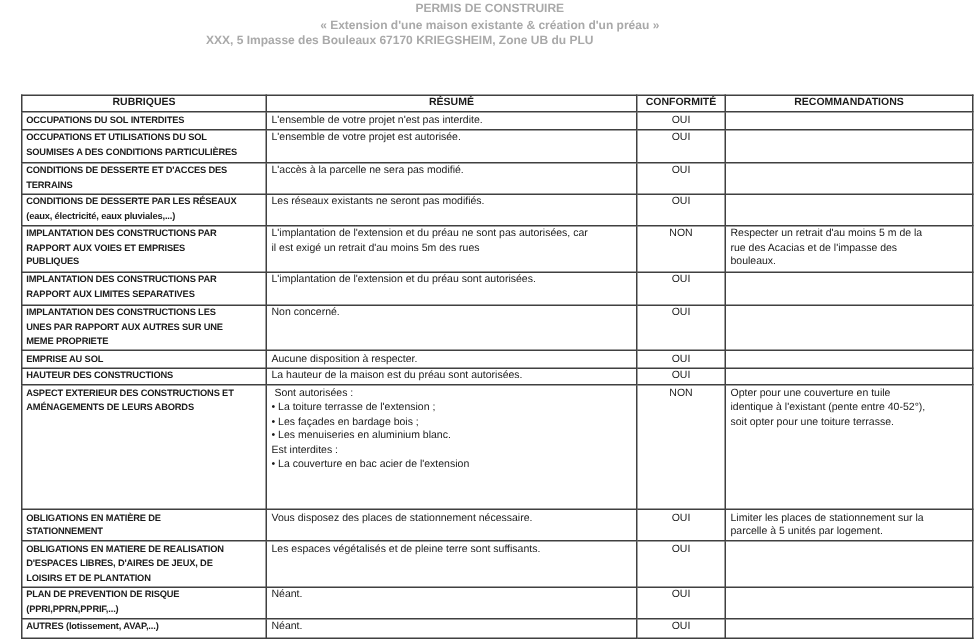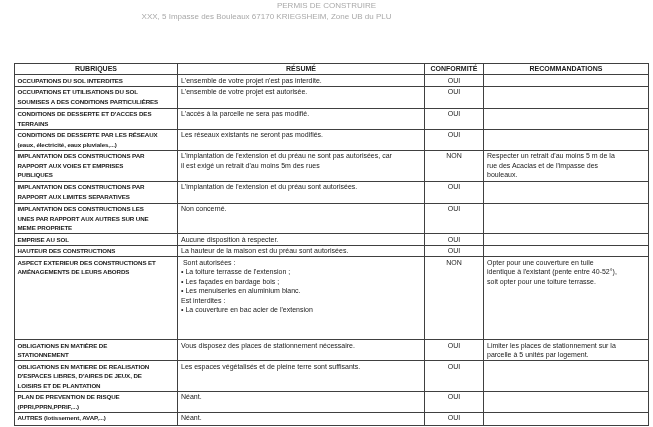--- a/index.html
+++ b/index.html
@@ -10,20 +10,21 @@
     overflow: hidden;
     position: relative;
   }
   .doc-header {
     position: absolute;
     top: 1px; left: 0; width: 653px;
     text-align: center;
     color: #a9a9a9;
     font-size: 8px;
     line-height: 10.5px;
+    font-weight: bold;
   }
   .doc-header .address-line { position: relative; left: -60px; }
 
   table.permit-table {
     position: absolute;
     top: 63px; left: 14px;
     width: 634px;
     border-collapse: collapse;
     table-layout: fixed;
     color: #1a1a1a;
@@ -50,20 +51,21 @@
     padding-left: 2.5px;
     padding-right: 2.5px;
   }
   td.cell-conformite { text-align: center; }
 </style>
 </head>
 <body>
 
 <div class="doc-header">
   <div>PERMIS DE CONSTRUIRE</div>
+  <div>« Extension d'une maison existante &amp; création d'un préau »</div>
   <div class="address-line">XXX, 5 Impasse des Bouleaux 67170 KRIEGSHEIM, Zone UB du PLU</div>
 </div>
 
 <table class="permit-table">
   <colgroup>
     <col style="width:163px">
       <col style="width:247px">
       <col style="width:59px">
       <col style="width:165px">
   </colgroup>

